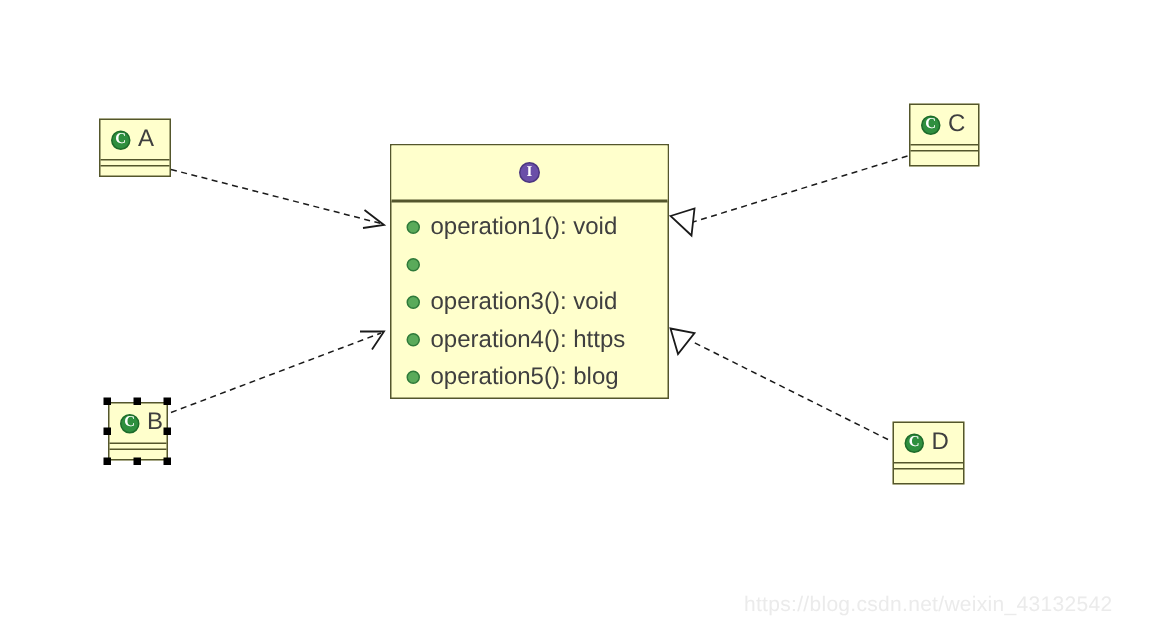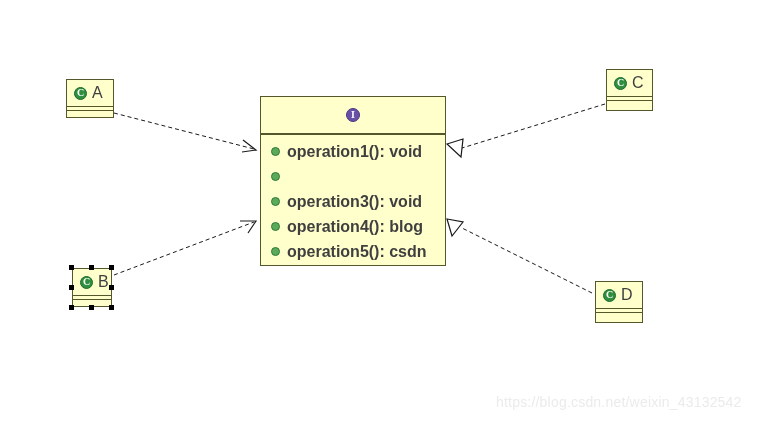--- a/index.html
+++ b/index.html
@@ -51,21 +51,20 @@
   }
   .iface-title {
     font-size: 17px;
     color: #3f3f3f;
     letter-spacing: 0.1px;
     white-space: nowrap;
   }
   .iface-body {
     border-top: 1px solid #54562c;
     padding: 4px 0 5px 0;
-    font-weight: bold;
   }
   .op-row {
     display: flex;
     align-items: center;
     gap: 7px;
     padding: 1px 0 1px 10px;
     height: 23px;
   }
   .op-label {
     font-size: 16px;
@@ -202,25 +201,25 @@
       </div>
       <div class="op-row">
         <span class="icon-operation"></span>
       </div>
       <div class="op-row">
         <span class="icon-operation"></span>
         <span class="op-label">operation3(): void</span>
       </div>
       <div class="op-row">
         <span class="icon-operation"></span>
-        <span class="op-label">operation4(): blog</span>
-      </div>
-      <div class="op-row">
-        <span class="icon-operation"></span>
-        <span class="op-label">operation5(): csdn</span>
+        <span class="op-label">operation4(): https</span>
+      </div>
+      <div class="op-row">
+        <span class="icon-operation"></span>
+        <span class="op-label">operation5(): blog</span>
       </div>
     </div>
   </div>
 
   <div class="cls" style="left:66px; top:79px; width:48px; height:39px;">
     <div class="cls-name">
       <span class="icon-class">C</span>
       <span class="cls-label">A</span>
     </div>
     <div class="cls-compartment"></div>

